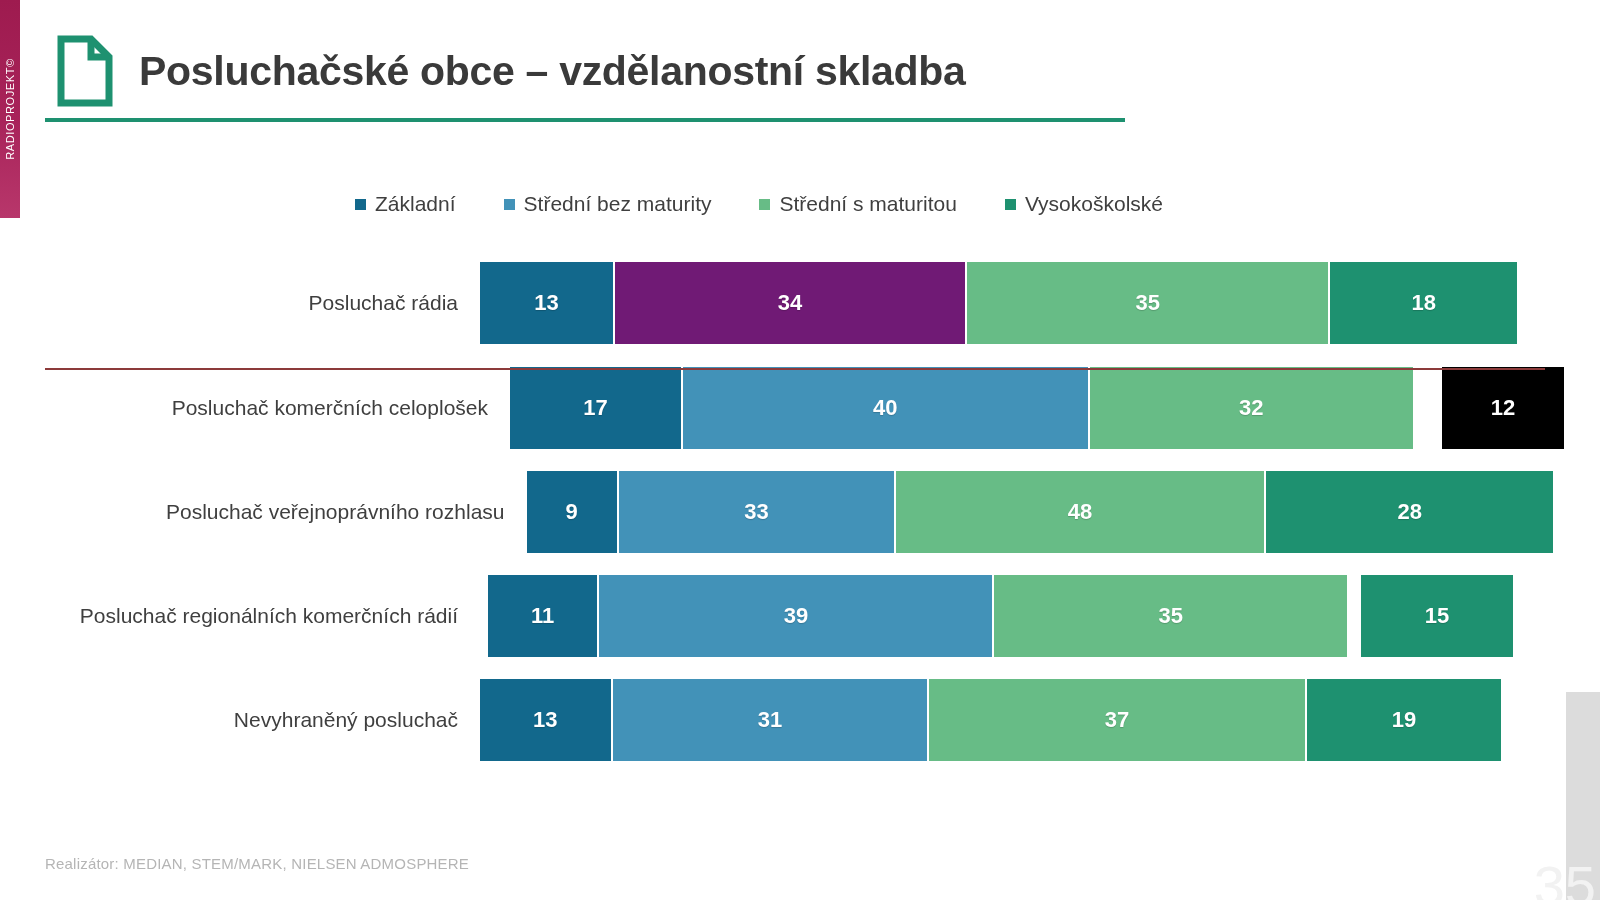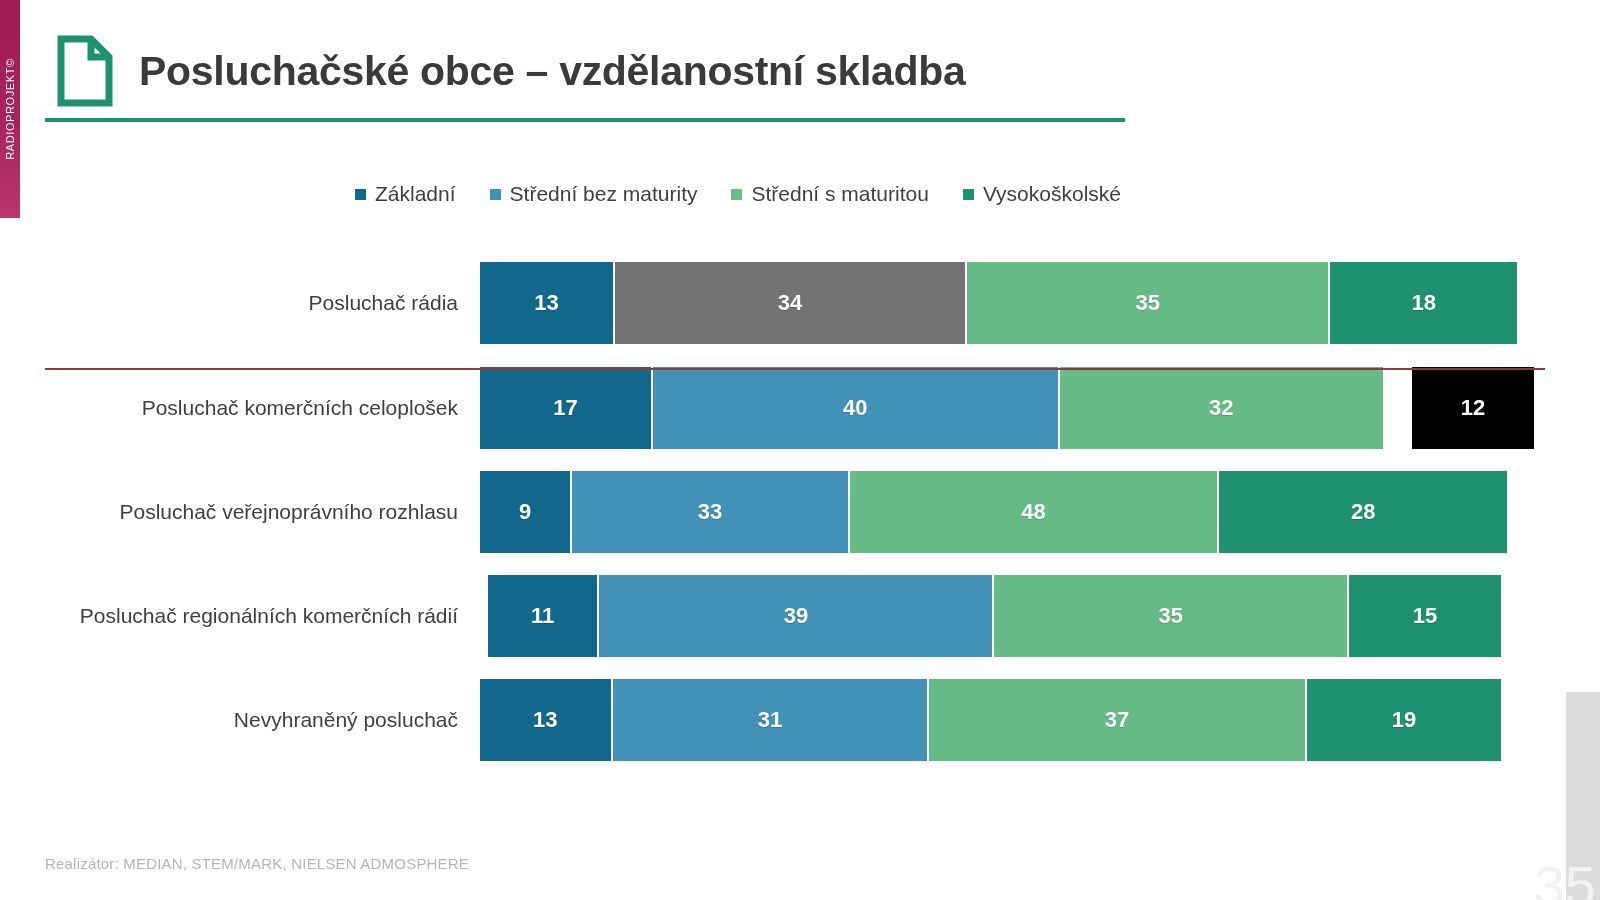--- a/index.html
+++ b/index.html
@@ -97,24 +97,24 @@
     top: 86px;
     width: 1080px;
     height: 4px;
     background: #1E9170;
   }
 
   
   .legend {
     position: absolute;
     left: 355px;
-    top: 182px;
-    display: flex;
-    align-items: center;
-    gap: 34px;
+    top: 192px;
+    display: flex;
+    align-items: center;
+    gap: 48px;
   }
   .legend-item {
     display: flex;
     align-items: center;
     gap: 9px;
   }
   .legend-swatch {
     width: 11px;
     height: 11px;
     flex: 0 0 11px;
@@ -235,49 +235,49 @@
     </div>
   </div>
 
 <div class="chart">
     <div class="bar-row" style="top: 7px; border-radius: 29px;">
       <div class="bar-label">Posluchač rádia</div>
       <div class="bar-track" style="width: 1037px;">
         <div class="bar-seg" style="background: rgb(18, 104, 140); flex: 0 0 13%;">
           <span class="bar-seg-value">13</span>
         </div>
-        <div class="bar-seg" style="background: #737373; flex: 0 0 34%;">
+        <div class="bar-seg" style="background: #701a75; flex: 0 0 34%;">
           <span class="bar-seg-value">34</span>
         </div>
         <div class="bar-seg" style="background: rgb(103, 188, 134); flex: 0 0 35%;">
           <span class="bar-seg-value">35</span>
         </div>
         <div class="bar-seg" style="background: rgb(30, 145, 112); flex: 0 0 18%;">
           <span class="bar-seg-value">18</span>
         </div>
       </div>
     </div>
-    <div class="bar-row" style="top: 112px;">
+    <div class="bar-row" style="top: 112px; padding-left: 30px;">
       <div class="bar-label">Posluchač komerčních celoplošek</div>
       <div class="bar-track" style="width: 1027px;">
         <div class="bar-seg" style="background: rgb(18, 104, 140); flex: 0 0 16.8317%;">
           <span class="bar-seg-value">17</span>
         </div>
         <div class="bar-seg" style="background: rgb(66, 146, 184); flex: 0 0 39.604%;">
           <span class="bar-seg-value">40</span>
         </div>
         <div class="bar-seg" style="background: rgb(103, 188, 134); flex: 0 0 31.6832%;">
           <span class="bar-seg-value">32</span>
         </div>
         <div class="bar-seg" style="background: #000000; flex: 0 0 11.8812%; margin-left: 27px;">
           <span class="bar-seg-value">12</span>
         </div>
       </div>
     </div>
-    <div class="bar-row" style="top: 216px;">
+    <div class="bar-row" style="top: 216px; justify-content: center;">
       <div class="bar-label">Posluchač veřejnoprávního rozhlasu</div>
       <div class="bar-track" style="width: 1027px;">
         <div class="bar-seg" style="background: rgb(18, 104, 140); flex: 0 0 9%;">
           <span class="bar-seg-value">9</span>
         </div>
         <div class="bar-seg" style="background: rgb(66, 146, 184); flex: 0 0 27%;">
           <span class="bar-seg-value">33</span>
         </div>
         <div class="bar-seg" style="background: rgb(103, 188, 134); flex: 0 0 36%;">
           <span class="bar-seg-value">48</span>
@@ -292,21 +292,21 @@
       <div class="bar-track" style="width: 1021px; padding-left: 8px;">
         <div class="bar-seg" style="background: rgb(18, 104, 140); flex: 0 0 11%;">
           <span class="bar-seg-value">11</span>
         </div>
         <div class="bar-seg" style="background: rgb(66, 146, 184); flex: 0 0 39%;">
           <span class="bar-seg-value">39</span>
         </div>
         <div class="bar-seg" style="background: rgb(103, 188, 134); flex: 0 0 35%;">
           <span class="bar-seg-value">35</span>
         </div>
-        <div class="bar-seg" style="background: rgb(30, 145, 112); flex: 0 0 15%;">
+        <div class="bar-seg" style="background: rgb(30, 145, 112); flex: 0 0 15%; margin-left: 12px;">
           <span class="bar-seg-value">15</span>
         </div>
       </div>
     </div>
     <div class="bar-row" style="top: 424px;">
       <div class="bar-label">Nevyhraněný posluchač</div>
       <div class="bar-track" style="width: 1021px;">
         <div class="bar-seg" style="background: rgb(18, 104, 140); flex: 0 0 13%;">
           <span class="bar-seg-value">13</span>
         </div>

